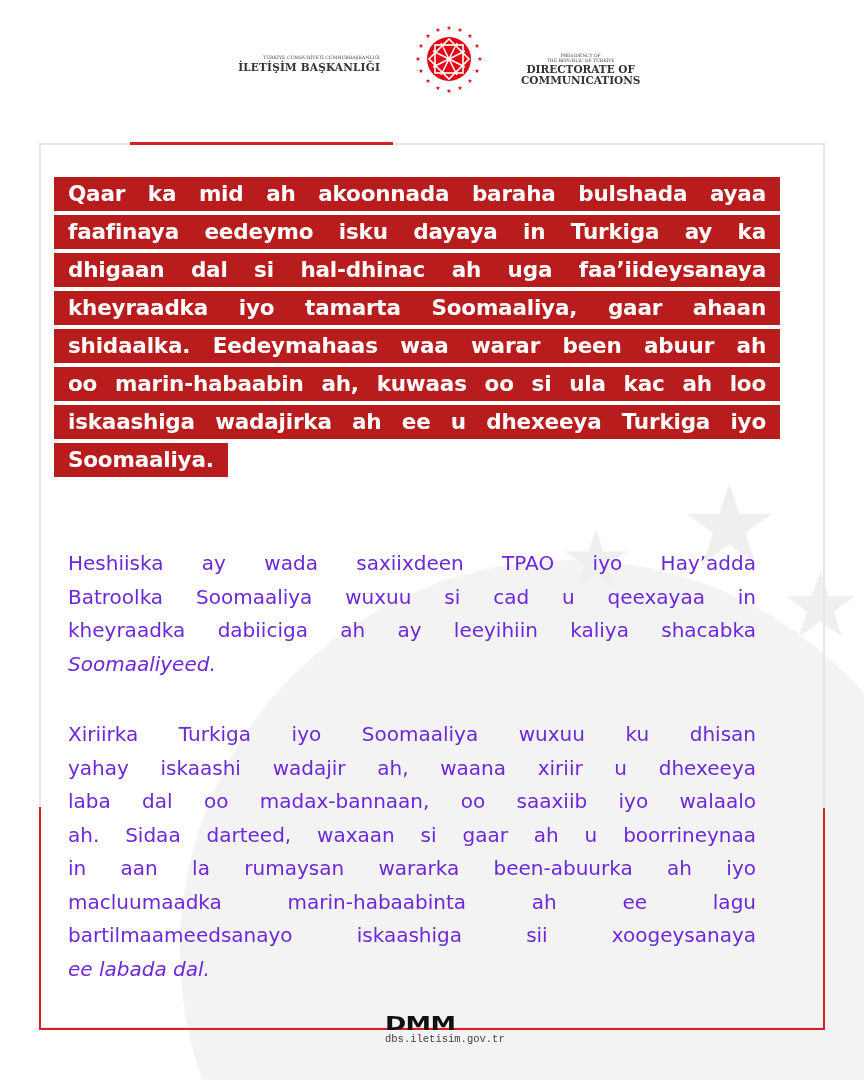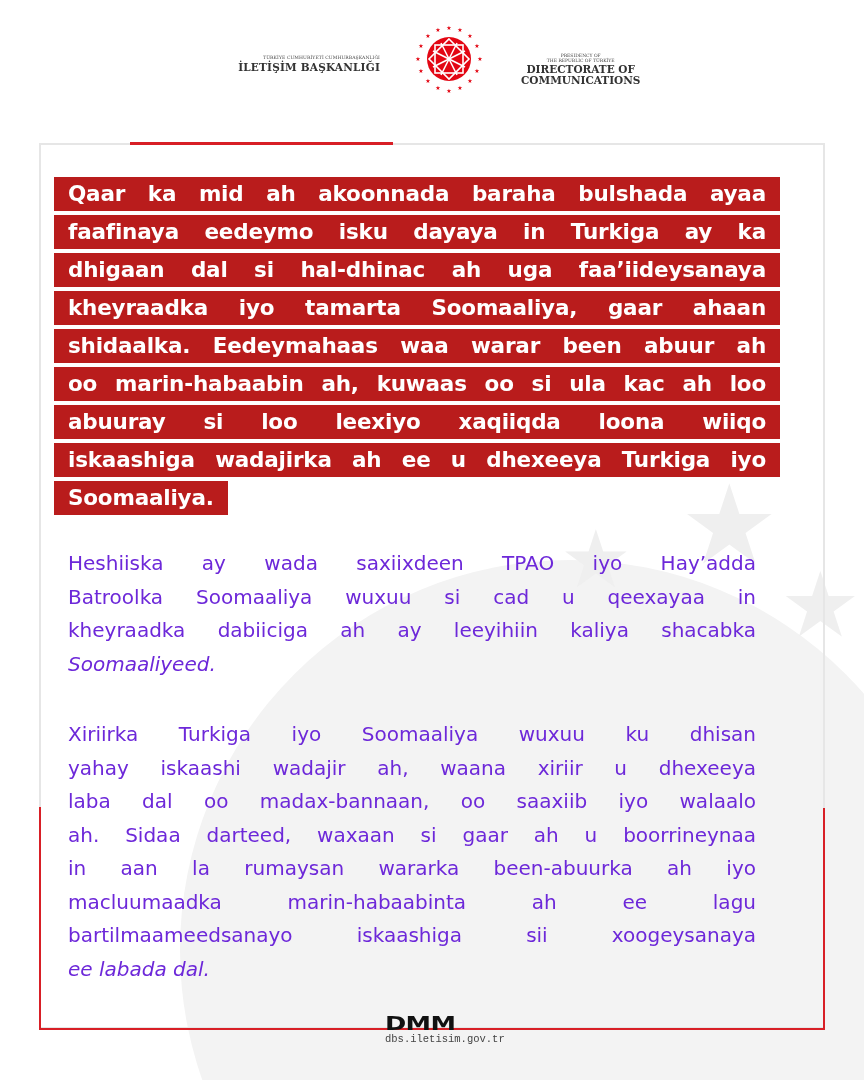--- a/index.html
+++ b/index.html
@@ -119,21 +119,20 @@
 <div class="panel-red-right"></div>
 <div class="panel-red-bottom"></div>
 
 <div class="hl">
   <span class="hl-line">Qaar ka  mid ah akoonnada baraha bulshada ayaa</span>
   <span class="hl-line">faafinaya eedeymo isku dayaya in Turkiga ay ka</span>
   <span class="hl-line">dhigaan dal si hal-dhinac ah uga faa’iideysanaya</span>
   <span class="hl-line">kheyraadka iyo tamarta Soomaaliya, gaar ahaan</span>
   <span class="hl-line">shidaalka. Eedeymahaas waa warar been abuur ah</span>
   <span class="hl-line">oo marin-habaabin ah, kuwaas oo si ula kac ah loo</span>
-  <span class="hl-line">abuuray si loo leexiyo xaqiiqda loona wiiqo</span>
   <span class="hl-line">iskaashiga wadajirka ah ee u dhexeeya Turkiga iyo</span>
   <span class="hl-line last">Soomaaliya.</span>
 </div>
 
 <div class="para p1">
   <span class="ln">Heshiiska ay wada saxiixdeen TPAO iyo Hay’adda</span>
   <span class="ln">Batroolka Soomaaliya wuxuu si cad u qeexayaa in</span>
   <span class="ln">kheyraadka dabiiciga ah ay leeyihiin kaliya shacabka</span>
   <span class="ln last">Soomaaliyeed.</span>
 </div>

